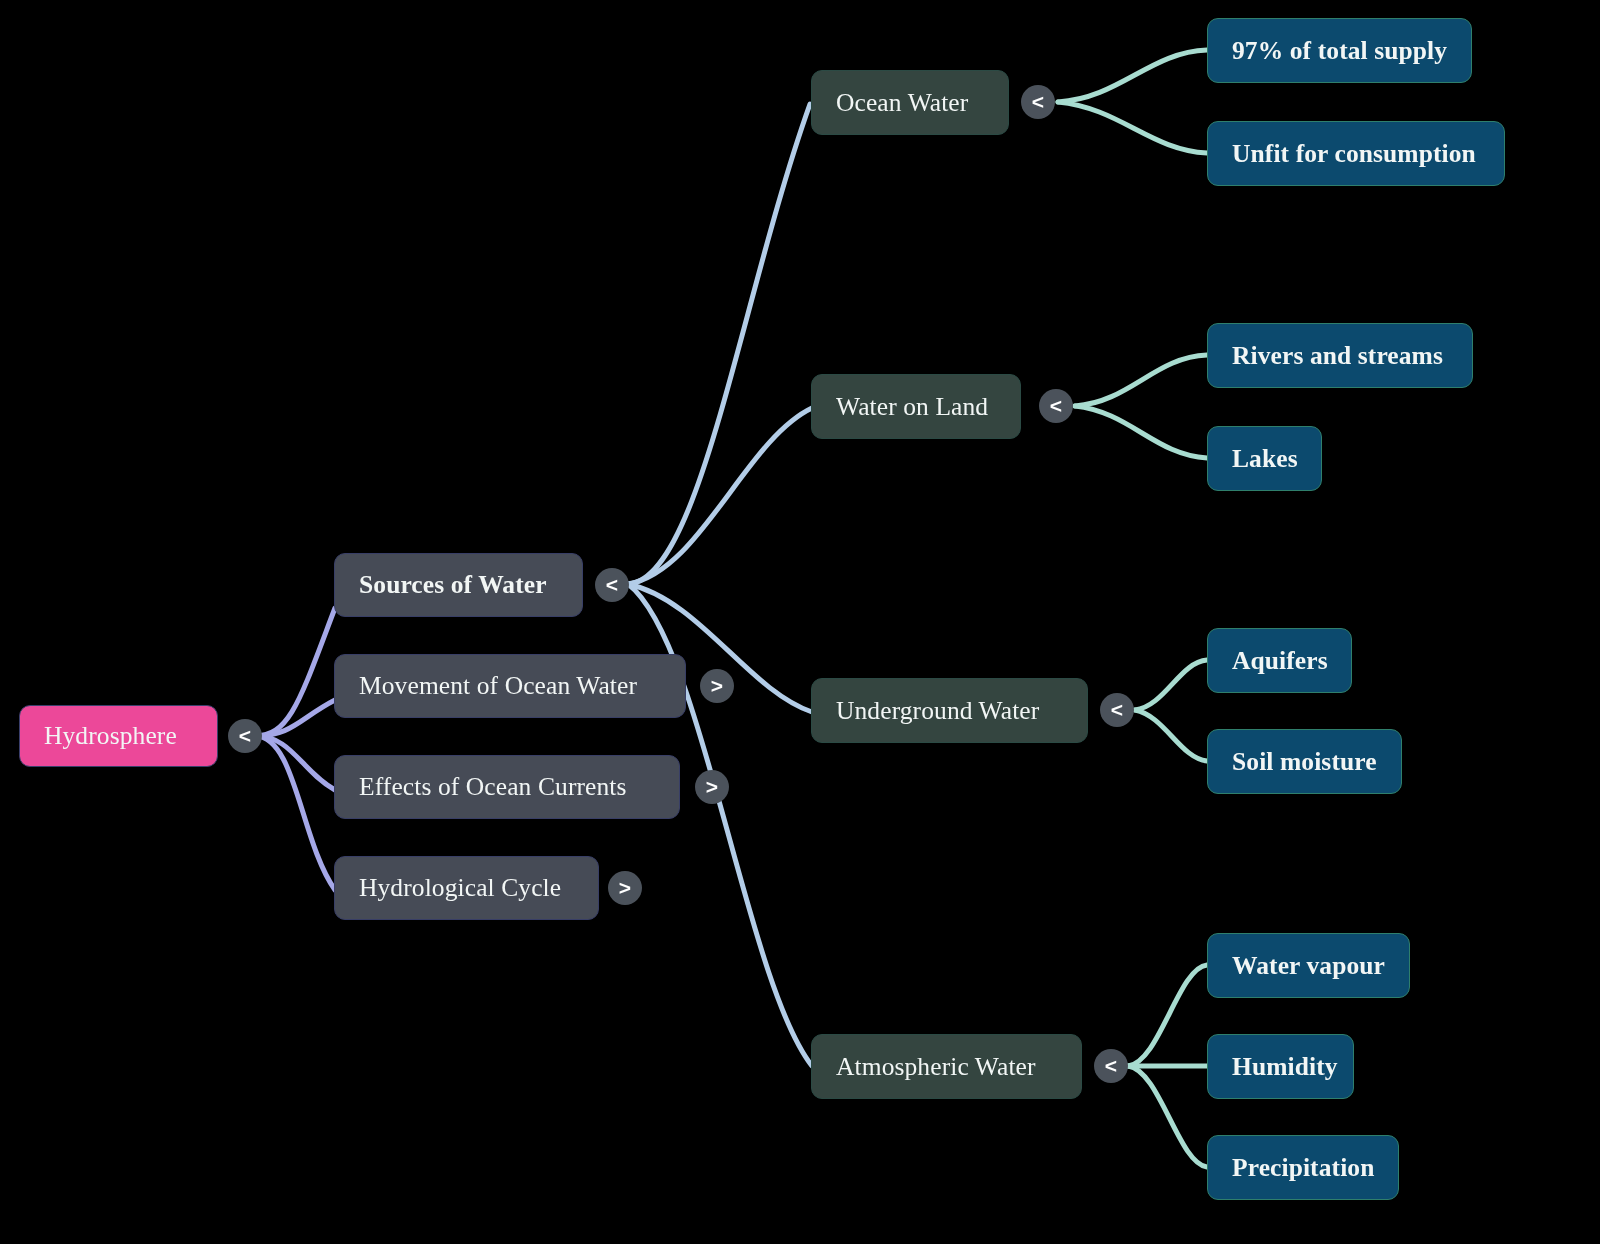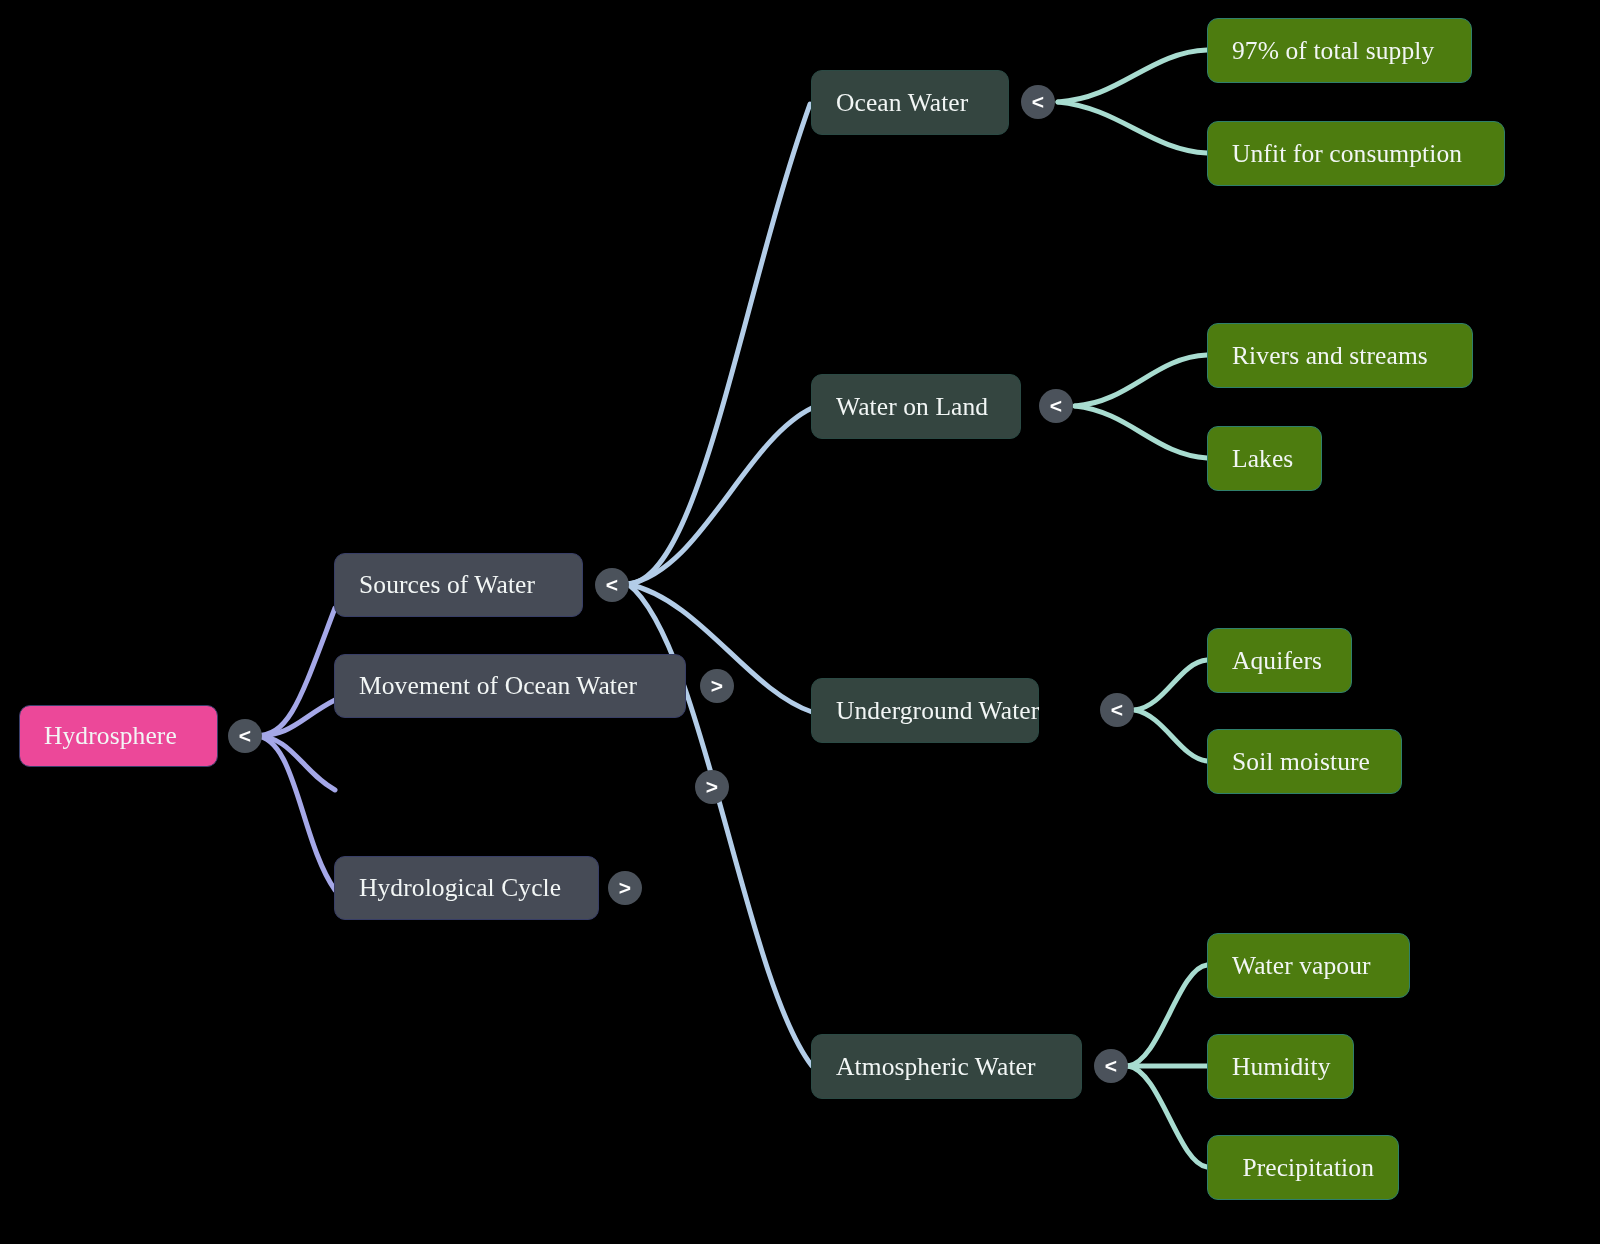--- a/index.html
+++ b/index.html
@@ -50,22 +50,23 @@
     background: #464b56;
     border: 1.5px solid #383e66;
   }
   
   .lvl2 {
     background: #344540;
     border: 1.5px solid #2b4a44;
   }
   
   .lvl3 {
-    background: #4d7c0f;
+    background: #0c4a6e;
     border: 1.5px solid #2f7f6c;
+    font-weight: bold;
   }
   .toggle {
     position: absolute;
     width: 34px; height: 34px;
     border-radius: 50%;
     background: #4b525b;
     color: #ffffff;
     display: flex;
     align-items: center;
     justify-content: center;
@@ -115,34 +116,37 @@
     </g>
   </svg>
 
   <div class="node lvl0" style="left:19px; top:705px; width:199px; height:62px;">
     <span class="node-label">Hydrosphere</span>
   </div>
   <div class="toggle" style="left:228px; top:719px;">
     <span>&lt;</span>
   </div>
 
-  <div class="node lvl1" style="left:334px; top:553px; width:249px; height:64px;">
+  <div class="node lvl1" style="left:334px; top:553px; width:249px; height:64px;font-weight:bold;">
     <span class="node-label">Sources of Water</span>
   </div>
   <div class="toggle" style="left:595px; top:568px;">
     <span>&lt;</span>
   </div>
 
   <div class="node lvl1" style="left:334px; top:654px; width:352px; height:64px;">
     <span class="node-label">Movement of Ocean Water</span>
   </div>
   <div class="toggle" style="left:700px; top:669px;">
     <span>&gt;</span>
   </div>
 
+  <div class="node lvl1" style="left:334px; top:755px; width:346px; height:64px;">
+    <span class="node-label">Effects of Ocean Currents</span>
+  </div>
   <div class="toggle" style="left:695px; top:770px;">
     <span>&gt;</span>
   </div>
 
   <div class="node lvl1" style="left:334px; top:856px; width:265px; height:64px;">
     <span class="node-label">Hydrological Cycle</span>
   </div>
   <div class="toggle" style="left:608px; top:871px;">
     <span>&gt;</span>
   </div>
@@ -154,21 +158,21 @@
     <span>&lt;</span>
   </div>
 
   <div class="node lvl2" style="left:811px; top:374px; width:210px; height:65px;">
     <span class="node-label">Water on Land</span>
   </div>
   <div class="toggle" style="left:1039px; top:389px;">
     <span>&lt;</span>
   </div>
 
-  <div class="node lvl2" style="left:811px; top:678px; width:228px; height:65px;">
+  <div class="node lvl2" style="left:811px; top:678px; width:277px; height:65px;">
     <span class="node-label">Underground Water</span>
   </div>
   <div class="toggle" style="left:1100px; top:693px;">
     <span>&lt;</span>
   </div>
 
   <div class="node lvl2" style="left:811px; top:1034px; width:271px; height:65px;">
     <span class="node-label">Atmospheric Water</span>
   </div>
   <div class="toggle" style="left:1094px; top:1049px;">

